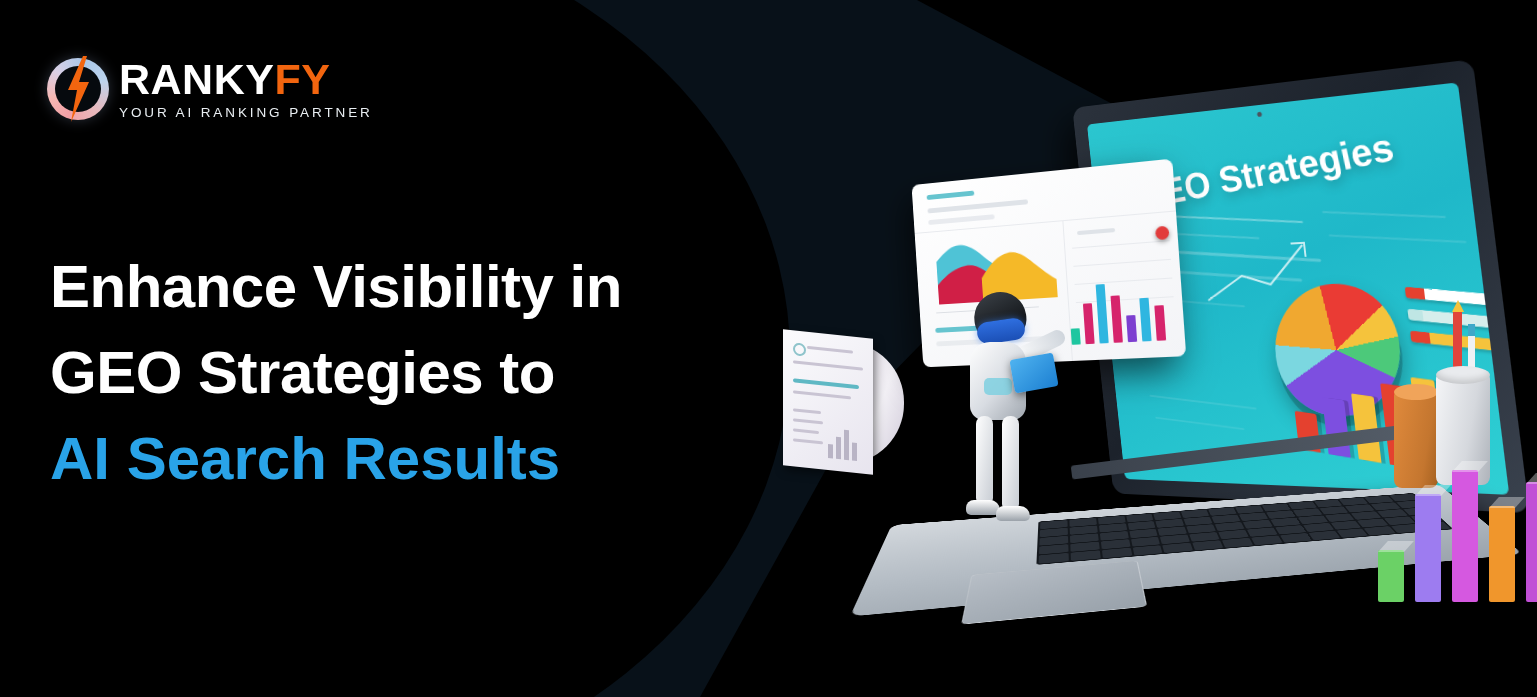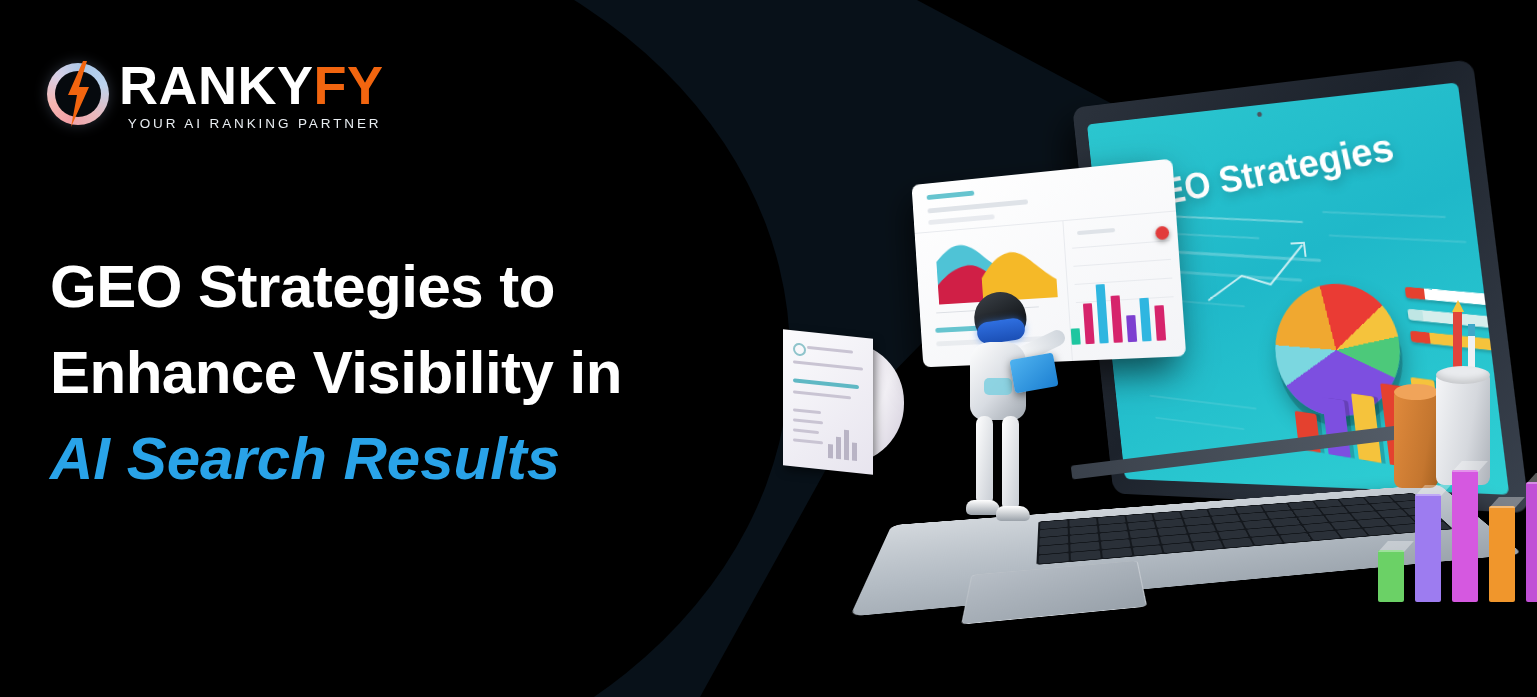--- a/index.html
+++ b/index.html
@@ -70,21 +70,21 @@
   }
   .logo-bolt {
     position: absolute;
     z-index: 3;
     width: 34px; height: 66px;
     left: 50%; top: 50%;
     transform: translate(-50%, -50%);
   }
   .logo-text { line-height: 1; }
   .logo-word {
-    font-size: 54px;
+    font-size: 43px;
     font-weight: 700;
     letter-spacing: 0.5px;
   }
   .logo-word .w { color: #ffffff; }
   .logo-word .o { color: #f2650f; }
   .logo-tag {
     margin-top: 5px;
     font-size: 13.5px;
     letter-spacing: 2.9px;
     color: #e9eef2;
@@ -366,23 +366,23 @@
     </div>
     <div class="logo-text">
       <div class="logo-word">
         <span class="w">RANKY</span><span class="o">FY</span>
       </div>
       <div class="logo-tag">YOUR AI RANKING PARTNER</div>
     </div>
   </div>
 
   <div class="headline">
+    <div class="line">Enhance Visibility in</div>
     <div class="line">GEO Strategies to</div>
-    <div class="line">Enhance Visibility in</div>
-    <div class="line accent" id="accent-line" style="color: rgb(41, 163, 232); font-style: italic;">AI Search Results</div>
+    <div class="line accent" id="accent-line" style="color: rgb(41, 163, 232);">AI Search Results</div>
   </div>
 
   <div class="illus">
 
     <div class="doc-wrap">
       <div class="doc-curve"></div>
       <div class="doc-sheet">
         <div class="doc-dot"></div>
         <div class="doc-line" style="left:24px; top:14px; width:46px;"></div>
         <div class="doc-line" style="left:10px; top:30px; width:70px;"></div>

